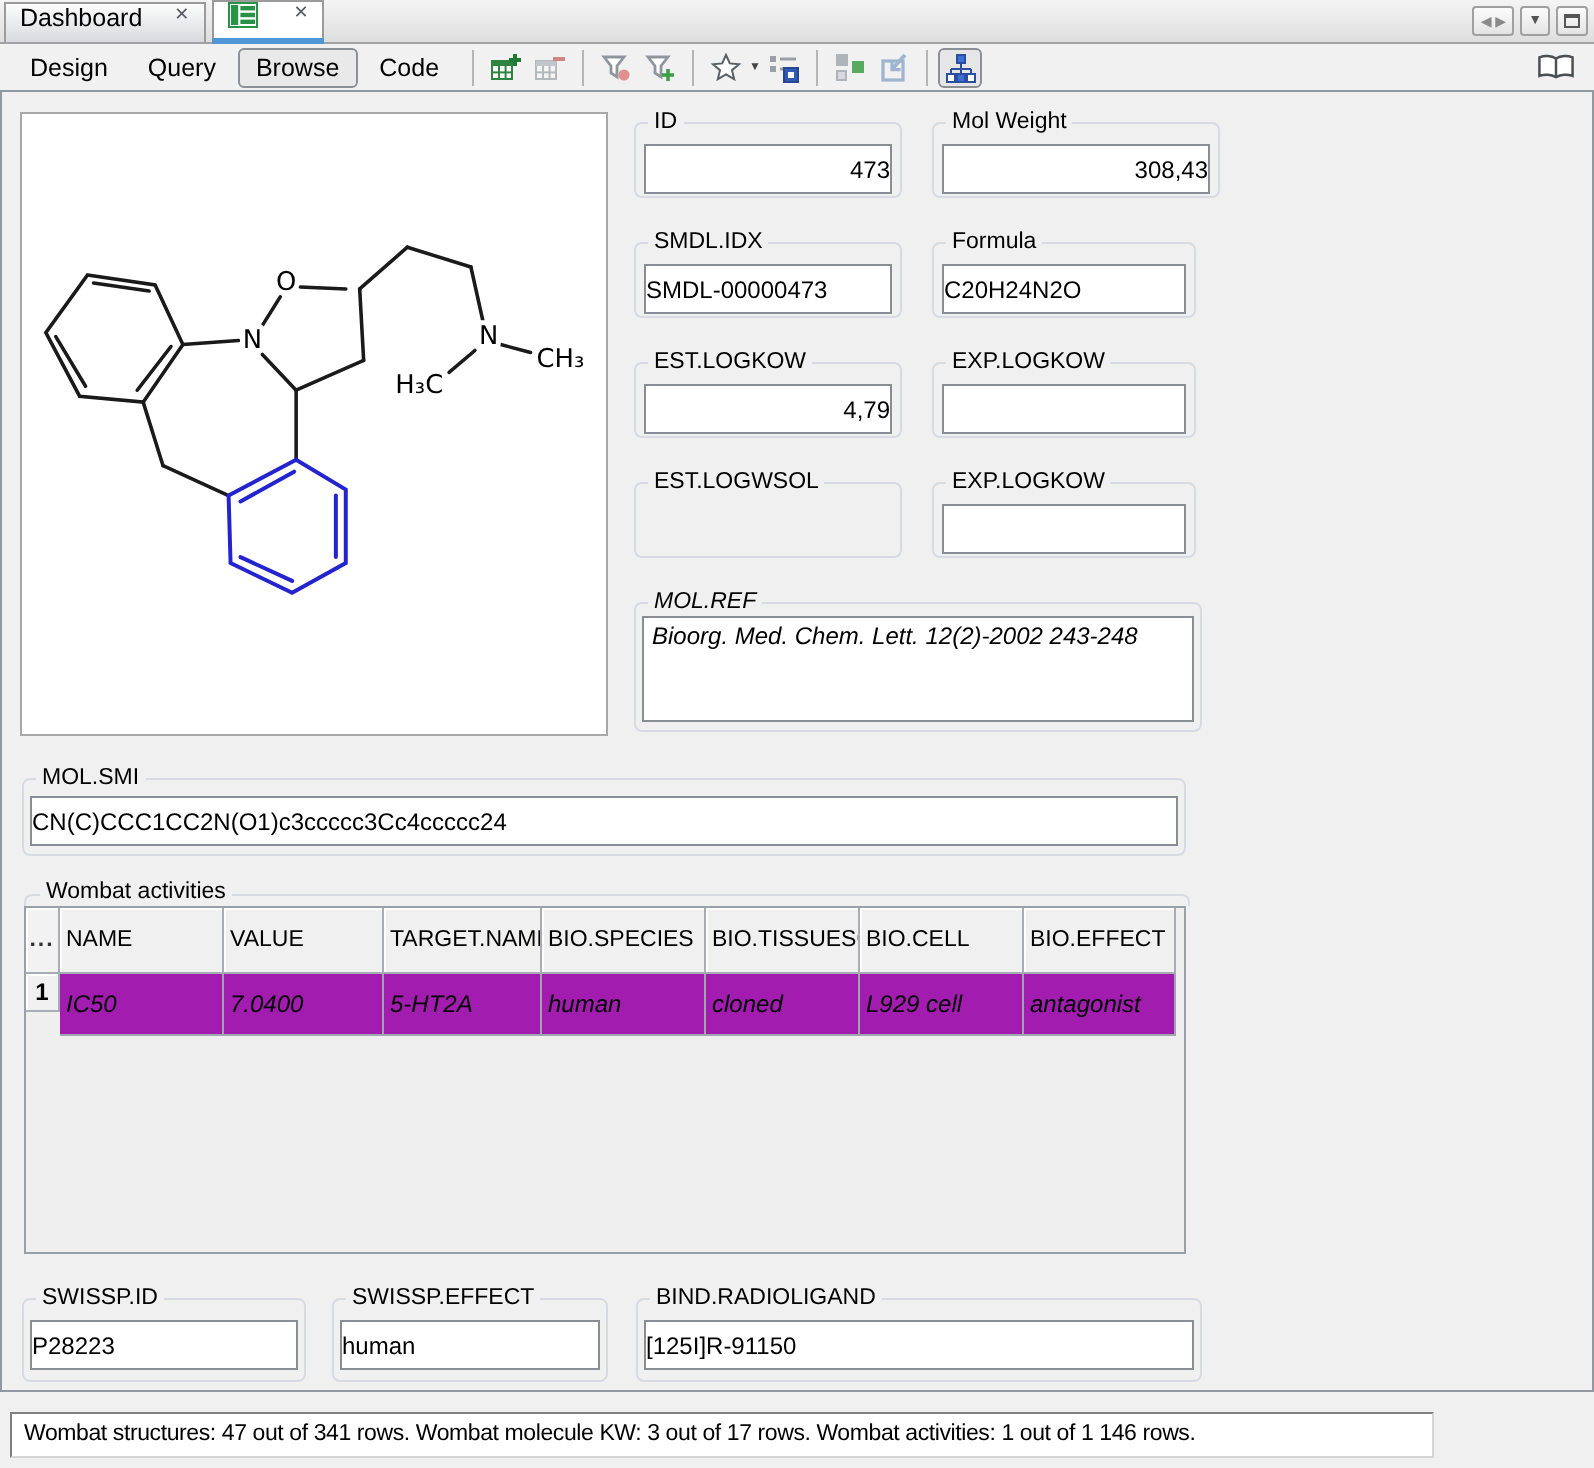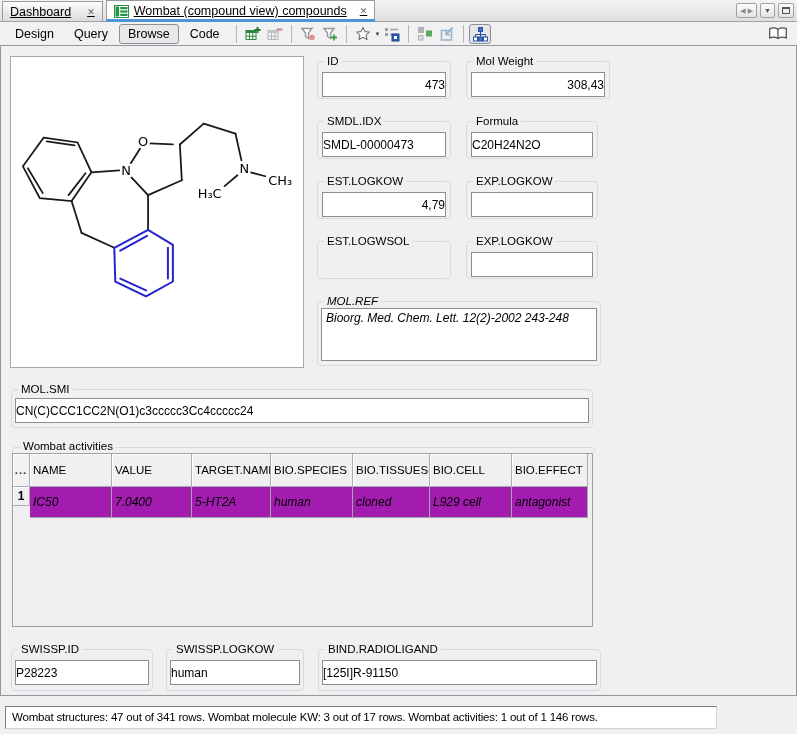--- a/index.html
+++ b/index.html
@@ -5,22 +5,22 @@
   * { box-sizing: border-box; margin: 0; padding: 0; }
   html,body { width:797px; height:734px; }
   body {
     font-family: "Liberation Sans", "DejaVu Sans", sans-serif;
     font-size: 12px; color:#000; background:#f0f0f0; overflow:hidden; position:relative;
   }
   
   .tabbar { position:absolute; left:0; top:0; width:797px; height:22px;
     background:linear-gradient(#f4f4f4,#dedede); border-bottom:1px solid #a2a2a2;
     display:flex; align-items:flex-end; }
-  .tab { display:flex; align-items:center; height:21px; padding:0 7px;
-    border:1px solid #9b9b9b; border-bottom:none; font-size:12.5px; position:relative;text-decoration:underline; }
+  .tab { display:flex; height:21px; padding:0 7px;
+    border:1px solid #9b9b9b; border-bottom:none; font-size:12.5px; position:relative; }
   .tab.inactive { background:linear-gradient(#fdfdfd,#d8dadd); margin-left:2px; height:20px; }
   .tab.active { background:#fff; margin-left:3px; z-index:2; }
   .tab .tlabel { white-space:nowrap; }
   .tab .tclose { margin-left:13px; font-size:9px; font-weight:bold; color:#5a5f66; cursor:default; line-height:10px; }
   .tab.inactive .tclose { margin-left:16px; }
   .tab-indicator { position:absolute; left:-1px; right:-1px; bottom:-1px; height:3px; background:#4e96d6; }
   .tabicon { margin-right:5px; display:inline-flex; }
   .winbtns { margin-left:auto; margin-bottom:3px; margin-right:3px; display:flex; gap:3px; align-items:center; }
   .wbtn { height:15px; border:1px solid #a0a0a0; border-radius:2px;
     background:linear-gradient(#fcfcfc,#e3e3e3); display:flex; align-items:center; justify-content:center;
@@ -83,21 +83,20 @@
   <div class="tab active">
     <span class="tabicon">
       <svg width="15" height="13" viewBox="0 0 15 13">
         <rect x="0.5" y="0.5" width="14" height="12" fill="#fff" stroke="#269346"></rect>
         <rect x="1.5" y="1.5" width="3.6" height="10" fill="#269346"></rect>
         <rect x="6.2" y="2" width="7.3" height="2.2" fill="#269346"></rect>
         <rect x="6.2" y="5.4" width="7.3" height="2.2" fill="#269346"></rect>
         <rect x="6.2" y="8.8" width="7.3" height="2.2" fill="#269346"></rect>
       </svg>
     </span>
-    <span class="tlabel">Wombat (compound view) compounds</span>
     <span class="tclose">✕</span>
     <div class="tab-indicator"></div>
   </div>
   <div class="winbtns">
     <div class="wbtn">
       <span>◀</span>&nbsp;
       <span>▶</span>
     </div>
     <div class="wbtn dark">
       <span>▼</span>
@@ -324,21 +323,21 @@
       <div class="tcell trow">antagonist</div>
     </div>
   </div>
 
   <div class="fgroup" style="left:10px; top:597px; width:142px; height:48px;">
     <span class="glabel">SWISSP.ID</span>
     <div class="gborder"></div>
     <input class="ginput" style="left: 4px; right: 4px;" value="P28223">
   </div>
   <div class="fgroup" style="left:165px; top:597px; width:138px; height:48px;">
-    <span class="glabel">SWISSP.LOGKOW</span>
+    <span class="glabel">SWISSP.EFFECT</span>
     <div class="gborder"></div>
     <input class="ginput" style="left: 4px; right: 4px;" value="human">
   </div>
   <div class="fgroup" style="left:317px; top:597px; width:283px; height:48px;">
     <span class="glabel">BIND.RADIOLIGAND</span>
     <div class="gborder"></div>
     <input class="ginput" style="left: 4px; right: 4px;" value="[125I]R-91150">
   </div>
 </div>
 

